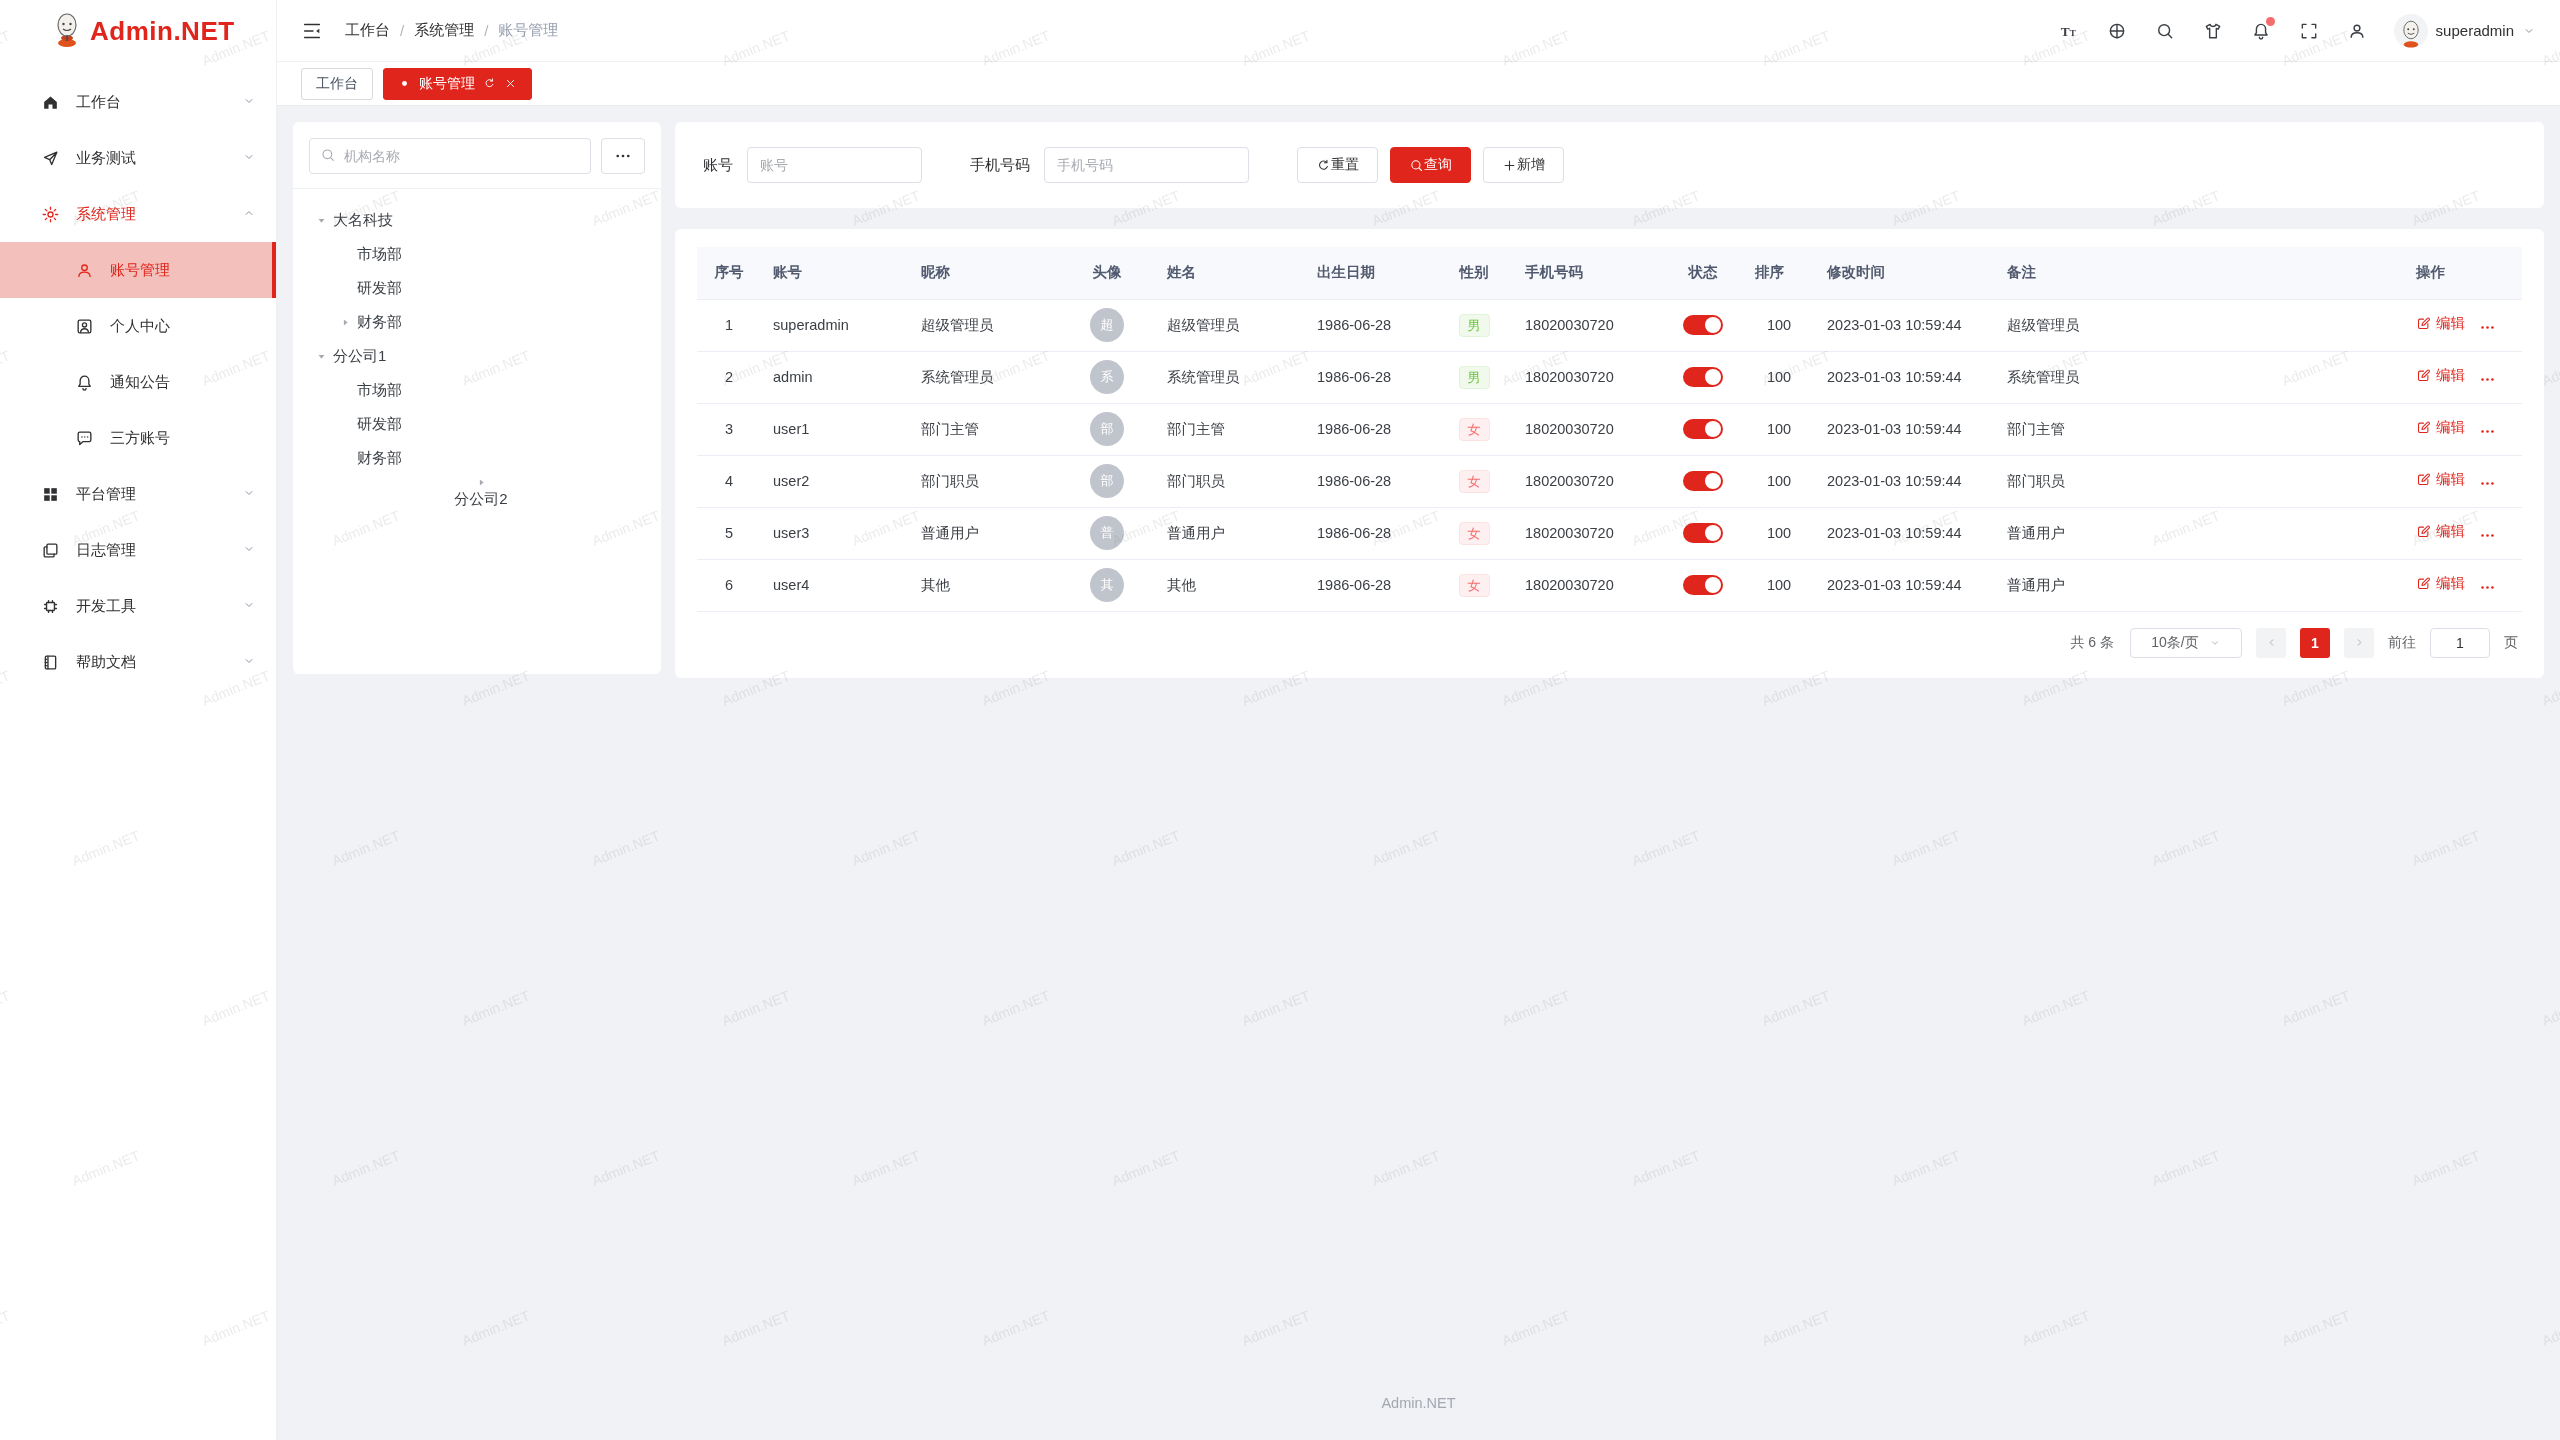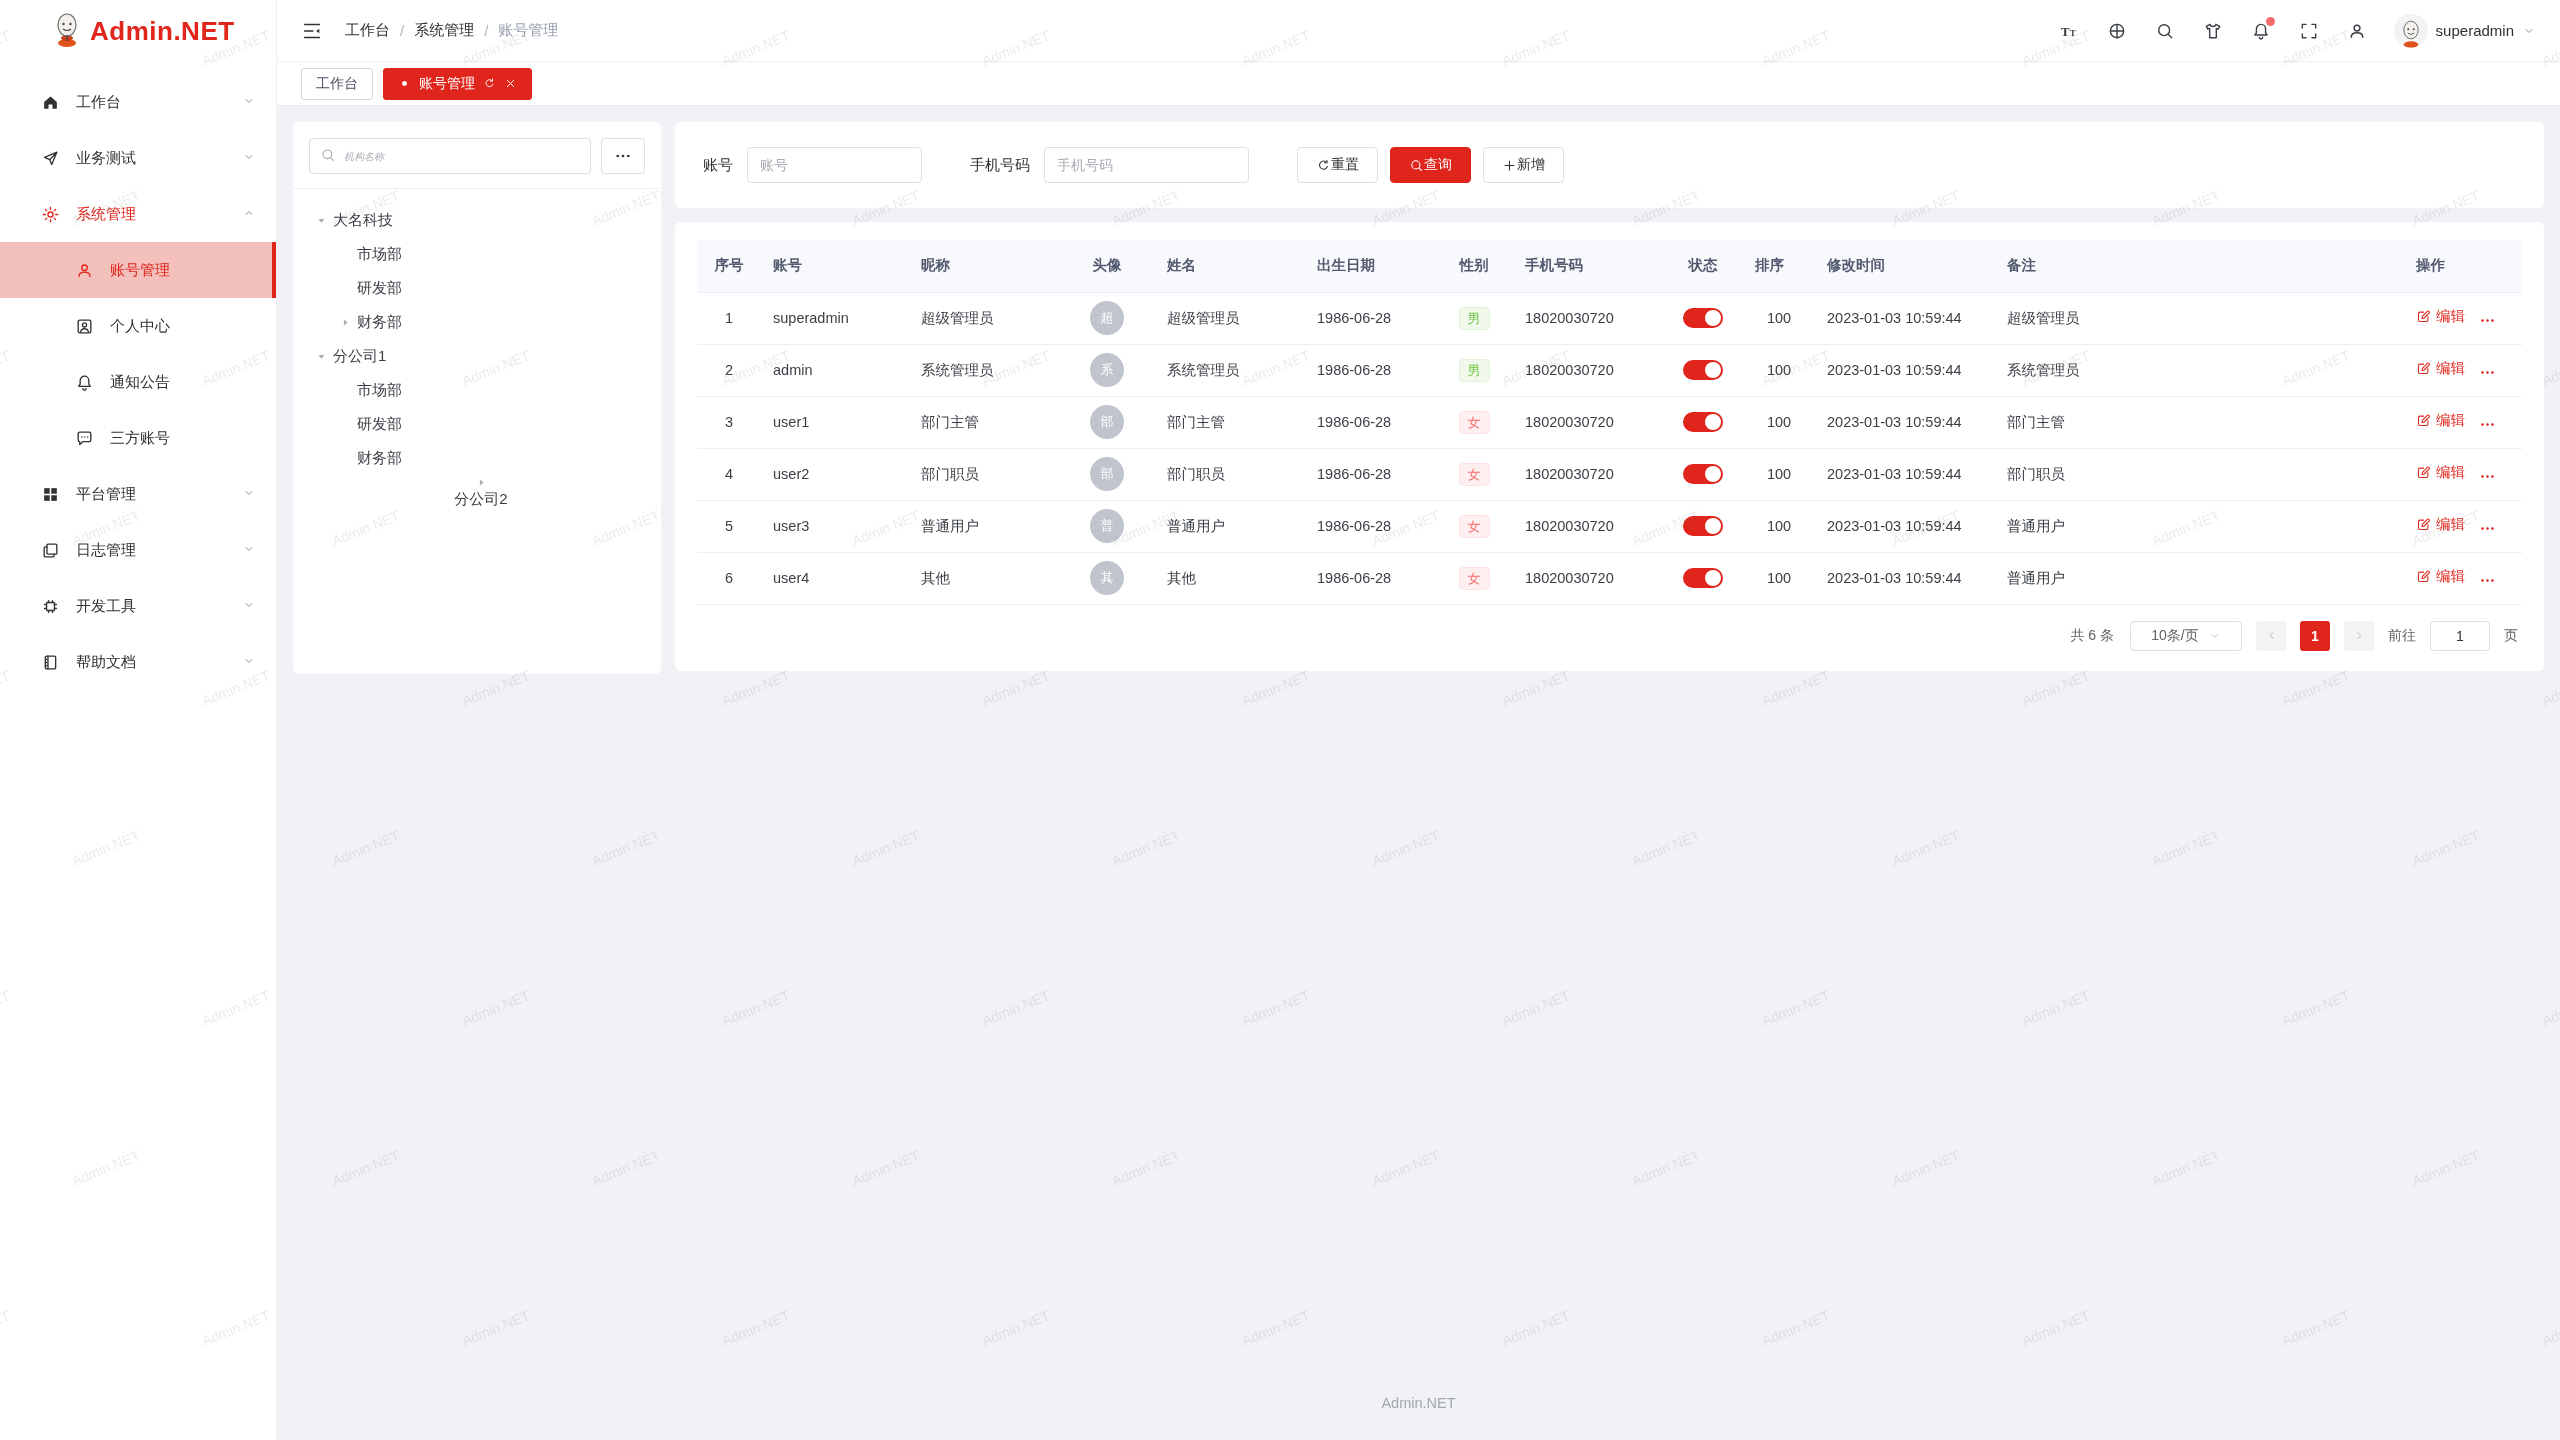--- a/index.html
+++ b/index.html
@@ -70,22 +70,22 @@
   .tab .t-ic { display:flex; } .tab .t-ic svg { width:13px; height:13px; }
 
   
   .content { flex:1; display:flex; gap:14px; padding:16px; align-items:flex-start; }
   .card { background:#fff; border-radius:6px; }
   .tree-card { width:368px; min-width:368px; height:552px; display:flex; flex-direction:column; }
   .tree-head { display:flex; gap:10px; padding:16px 16px 14px; border-bottom:1px solid #eef0f3; }
   .tree-search { flex:1; height:36px; border:1px solid #dcdfe6; border-radius:4px;
     display:flex; align-items:center; padding:0 10px; gap:8px; color:#a8abb2; }
   .tree-search svg { width:16px; height:16px; }
-  .tree-search input { border:none; outline:none; flex:1; font-size:10px; min-width:0;
-    font-family:inherit; color:#1d4ed8;font-style:italic; }
+  .tree-search input { border:none; outline:none; flex:1; font-size:14px; min-width:0;
+    font-family:inherit; color:#1d4ed8; }
   .tree-search input::placeholder { color:#a8abb2; }
   .tree-more { width:44px; height:36px; border:1px solid #dcdfe6; border-radius:4px;
     background:#fff; display:flex; align-items:center; justify-content:center;
     color:#303133; cursor:pointer; }
   .tree-more svg { width:18px; height:18px; }
   .tree-body { padding:14px 8px; }
   .tree-node { height:34px; display:flex; align-items:center; cursor:pointer; color:#3a3f45;
     font-size:15px; border-radius:3px; }
   .tn-caret { width:24px; height:24px; display:flex; align-items:center; justify-content:center;
     color:#a8abb2; }
@@ -101,21 +101,21 @@
   .f-input::placeholder { color:#a8abb2; }
   .f-input.account { width:175px; margin-right:36px; }
   .f-input.phone { width:205px; margin-right:36px; }
   .btn { height:36px; border-radius:4px; border:1px solid #dcdfe6; background:#fff;
     display:inline-flex; align-items:center; padding:0 18px; font-size:14px;
     color:#303133; cursor:pointer; font-family:inherit; }
   .btn svg { width:15px; height:15px; }
   .btn.primary { background:#e0251c; border-color:#e0251c; color:#fff; }
 
   
-  .table-card { padding:18px 22px 12px; display:flex; flex-direction:column; }
+  .table-card { padding:18px 22px 12px; display:flex; flex-direction:column;margin-top:7px; }
   table { width:100%; border-collapse:collapse; table-layout:fixed; }
   thead th { height:52px; background:#f8f9fc; color:#515a6e; font-weight:bold; font-size:14.5px;
     text-align:left; padding:0 12px; border-bottom:1px solid #ebeef5; }
   tbody td { height:52px; border-bottom:1px solid #ebeef5; padding:0 12px; font-size:14.5px;
     color:#3a3f45; overflow:hidden; white-space:nowrap; }
   th.center, td.center { text-align:center; }
   .avatar-cell { width:34px; height:34px; border-radius:50%; background:#c0c4cc; color:#fff;
     display:inline-flex; align-items:center; justify-content:center; font-size:13px; }
   .tag { display:inline-block; min-width:28px; padding:4px 8px; border-radius:4px;
     font-size:13px; line-height:1; }

